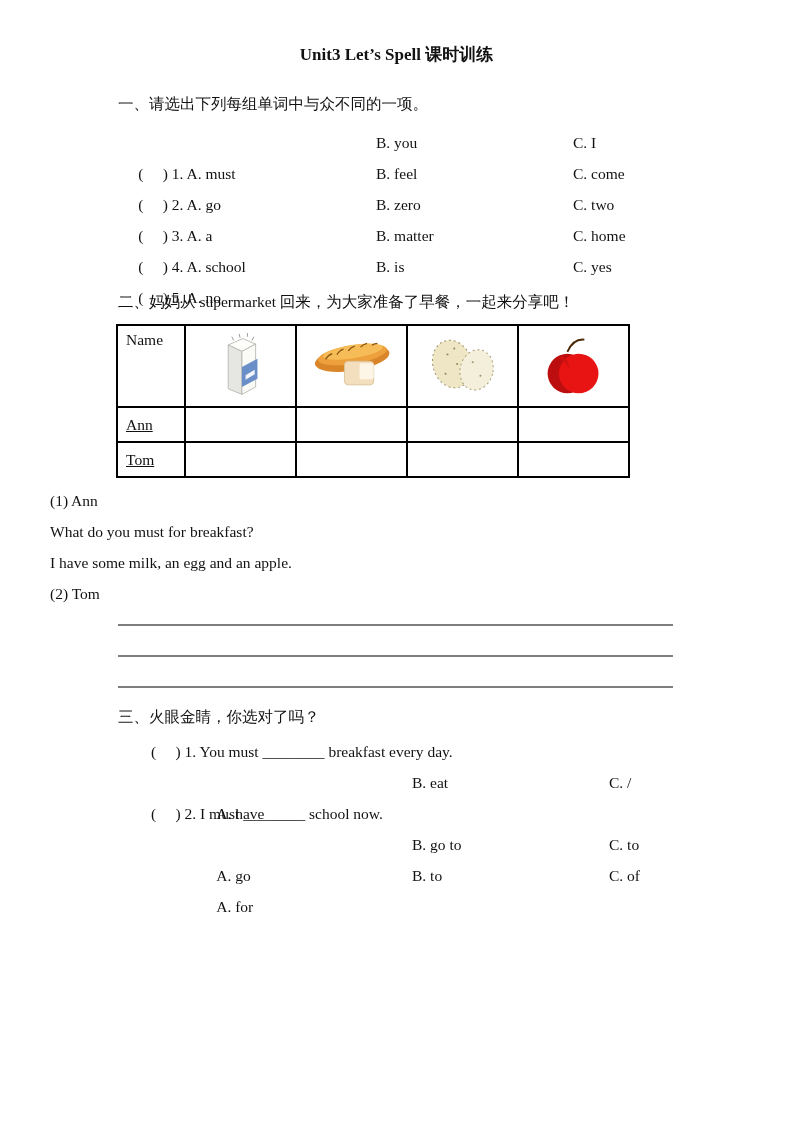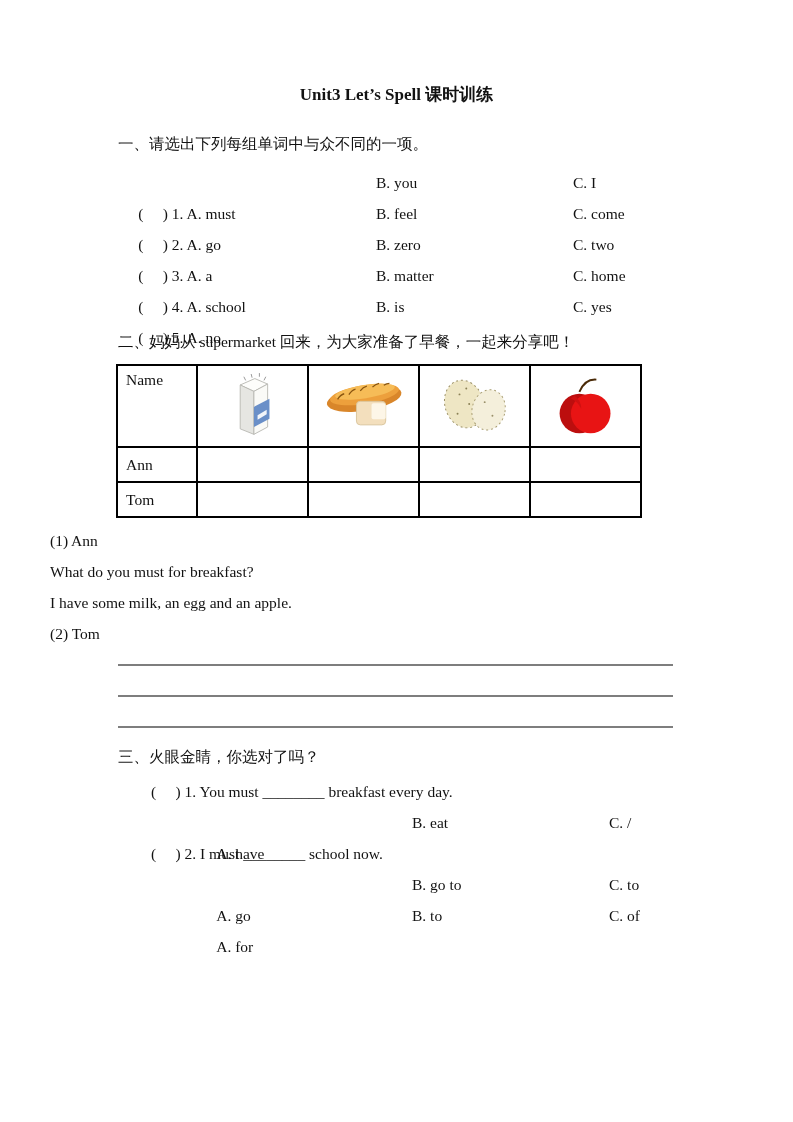--- a/index.html
+++ b/index.html
@@ -7,21 +7,21 @@
   .page {
     position:relative;
     width:793px; height:1122px;
     background:#ffffff;
     font-family:"Liberation Serif", serif;
     font-size:15.5px;
     color:#121212;
     overflow:hidden;
   }
   .title {
-    padding-top:84px;
+    padding-top:44px;
     text-align:center;
     font-size:17px;
     font-weight:bold;
     line-height:22px;
     white-space:pre-wrap;
   }
   .sec-heading {
     margin-left:118px;
     line-height:22px;
     white-space:pre-wrap;
@@ -37,23 +37,23 @@
   .col-b { position:absolute; left:376px; top:0; white-space:pre-wrap; }
   .col-c { position:absolute; left:573px; top:0; white-space:pre-wrap; }
   .s2-heading { margin-top:9px; }
 
   table.food {
     border-collapse:collapse;
     margin:11px 0 0 116px;
     table-layout:fixed;
   }
   table.food td { border:2px solid #000000; background:#ffffff; }
-  td.name-cell  { width:80px;  height:82px; vertical-align:top; padding:5px 10px 0 8px; }
+  td.name-cell  { width:68px;  height:82px; vertical-align:top; padding:5px 10px 0 8px; }
   td.img-cell   { width:111px; height:82px; text-align:center; vertical-align:middle; }
-  td.row-label  { height:35px; vertical-align:middle; padding-left:8px; }
+  td.row-label  { height:35px; vertical-align:middle; padding-left:8px;text-decoration:underline; }
   td.empty-cell { height:29px; }
 
   .dialogue { margin-top:7px; }
   .dia-line { height:31px; line-height:31px; margin-left:50px; white-space:pre-wrap; }
 
   .answer-lines { margin:-14px 0 0 118px; }
   .answer-line  { width:555px; height:31px; border-bottom:2px solid #7e7e7e; }
 
   .s3-heading { margin-top:18px; }
   .q-list { margin-top:8px;margin-left:36px; }

